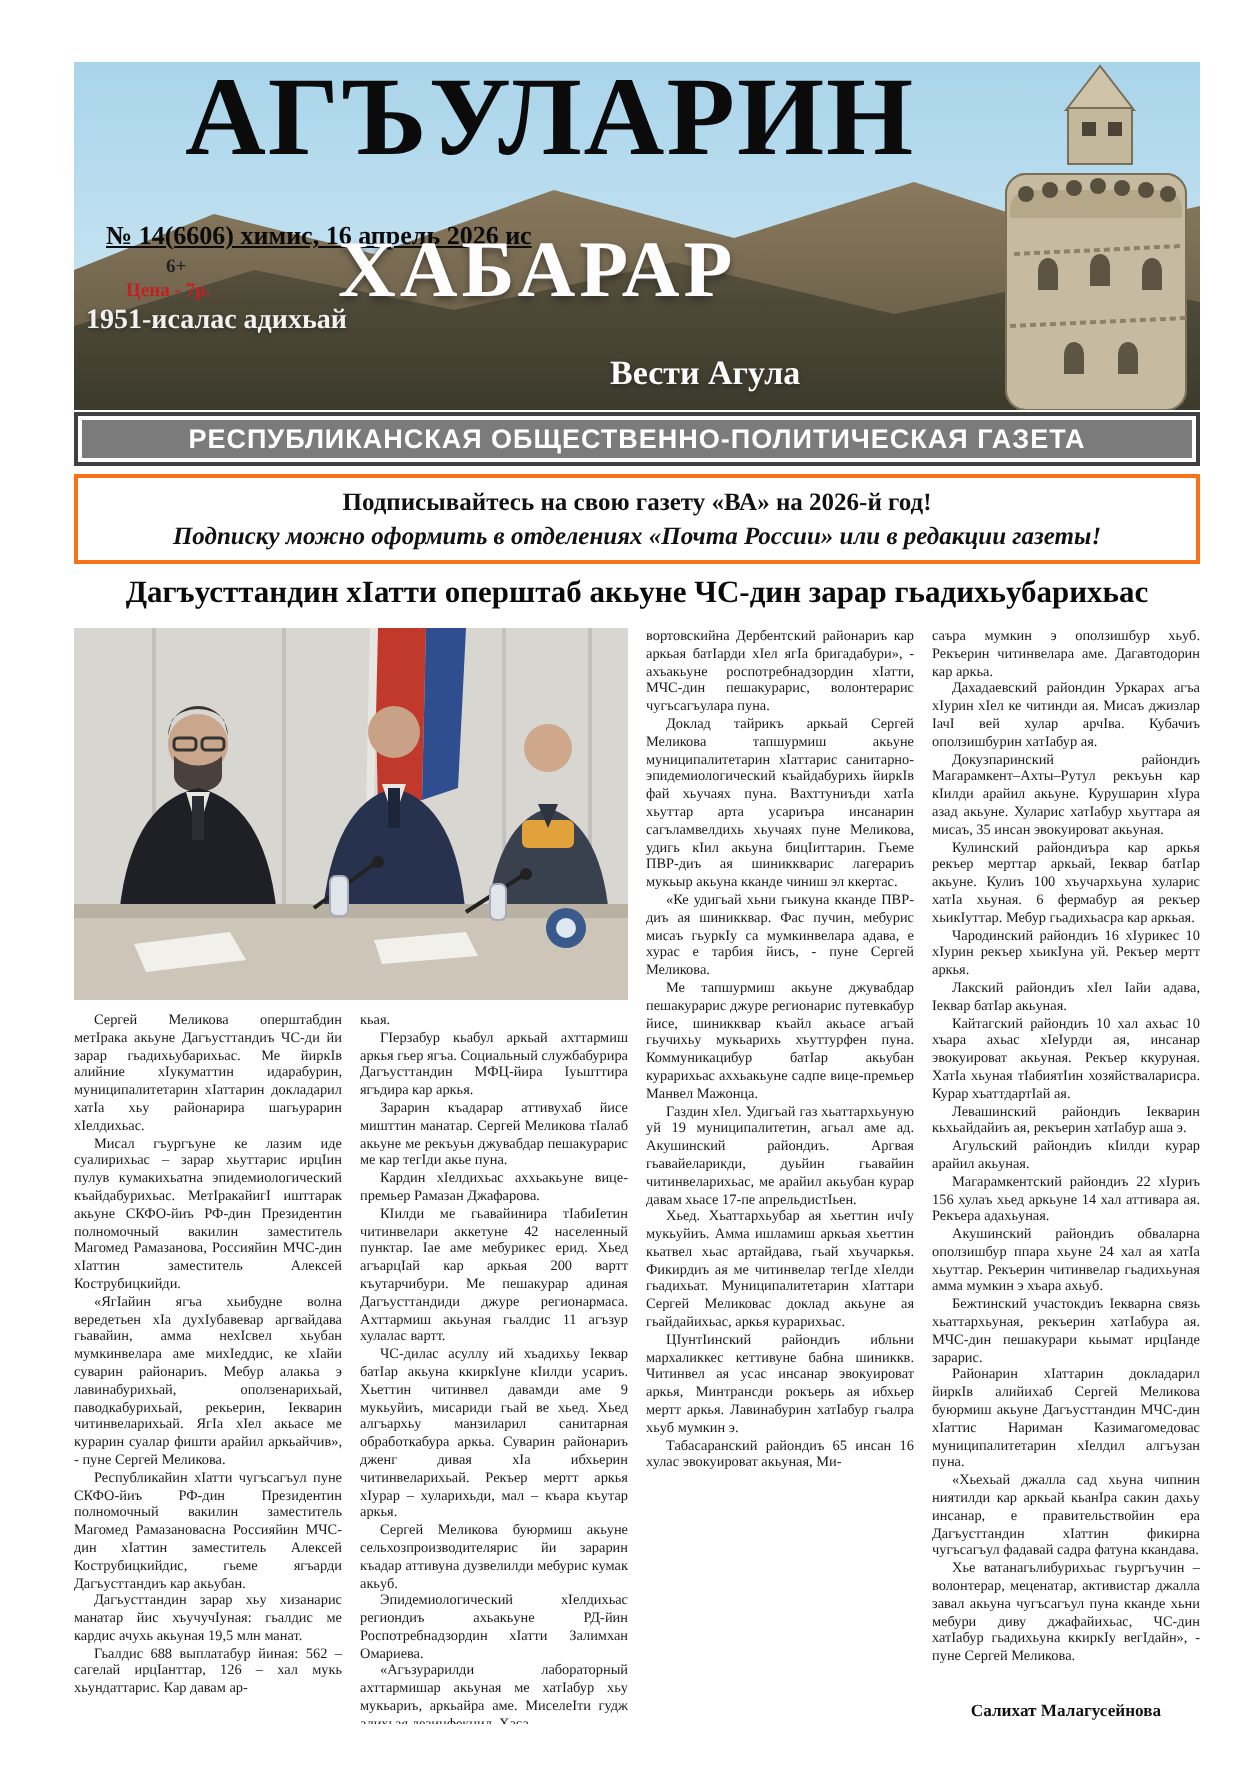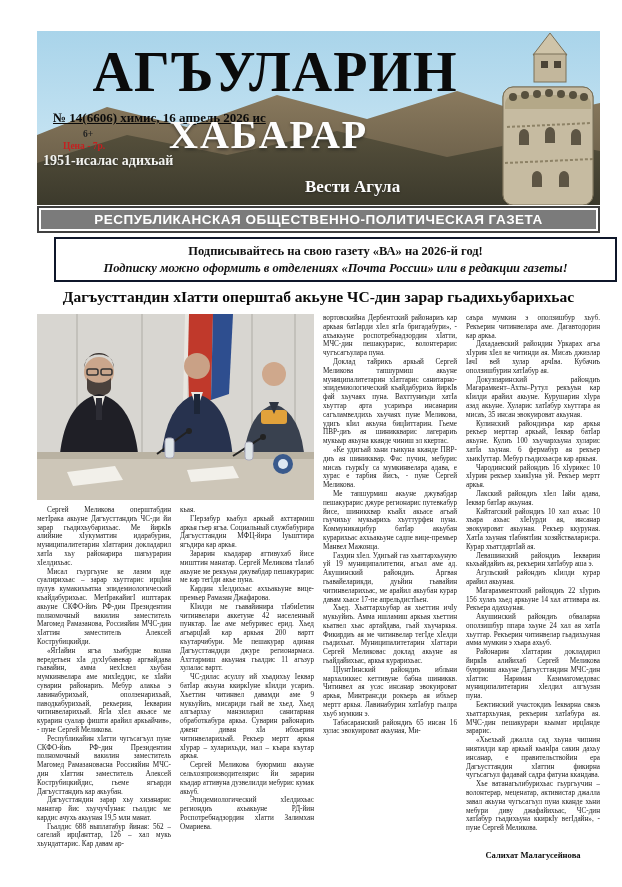--- a/index.html
+++ b/index.html
@@ -2,42 +2,42 @@
 <html><head>
 <meta charset="utf-8">
 <style>
   html,body{margin:0;padding:0;background:#ffffff;}
   .page{position:relative;width:622px;height:887px;background:#fff;overflow:hidden;
         font-family:"Liberation Serif","DejaVu Serif",serif;color:#111;}
 
   
   .masthead{position:absolute;left:37px;top:31px;width:563px;height:174px;overflow:hidden;}
   .masthead svg{position:absolute;left:0;top:0;}
-  .gazeta-title{position:absolute;left:18px;top:13px;width:440px;text-align:center;
+  .gazeta-title{position:absolute;left:18px;top:0;width:440px;text-align:center;
     font-size:56px;font-weight:bold;letter-spacing:1px;color:#0b0b0b;line-height:1;}
   .issue-line{position:absolute;left:16px;top:79px;font-size:13px;font-weight:bold;
     text-decoration:underline;color:#0b0b0b;white-space:nowrap;}
   .age-badge{position:absolute;left:46px;top:98px;font-size:9.5px;font-weight:bold;color:#222;}
   .price{position:absolute;left:26px;top:110px;font-size:9.5px;font-weight:bold;color:#c42020;}
   .since{position:absolute;left:6px;top:122px;font-size:14px;font-weight:bold;color:#f2f2ee;
     text-shadow:0 1px 2px rgba(40,40,40,.8);white-space:nowrap;}
   .title2{position:absolute;left:132px;top:84px;font-size:40px;font-weight:bold;color:#fdfdfd;
     line-height:1;text-shadow:0 2px 3px rgba(30,30,30,.55);letter-spacing:2px;}
   .subtitle2{position:absolute;left:268px;top:146px;font-size:17px;font-weight:bold;color:#fdfdfd;
     text-shadow:0 1px 2px rgba(30,30,30,.6);white-space:nowrap;}
 
   
   .banner{position:absolute;left:37px;top:206px;width:563px;height:27px;box-sizing:border-box;
     background:#7b7b7b;border:2px solid #404040;box-shadow:inset 0 0 0 2px #ffffff;
     display:flex;align-items:center;justify-content:center;
     color:#ffffff;font-weight:bold;font-size:13.5px;letter-spacing:.5px;
     font-family:"Liberation Sans","DejaVu Sans",sans-serif;}
   .subscribe{position:absolute;left:37px;top:237px;width:563px;height:45px;box-sizing:border-box;
-    border:2px solid #0f172a;background:#fff;display:flex;flex-direction:column;
-    align-items:center;justify-content:center;gap:2px;margin-left:17px;}
+    border:2px solid #f97316;background:#fff;display:flex;flex-direction:column;
+    align-items:center;justify-content:center;gap:2px;}
   .subscribe .l1{font-size:12.5px;font-weight:bold;}
   .subscribe .l2{font-size:12.5px;font-weight:bold;font-style:italic;}
 
   
   .headline{position:absolute;left:37px;top:288px;width:563px;text-align:center;
     font-size:15.5px;font-weight:bold;color:#0b0b0b;}
 
   
   .article{position:absolute;left:37px;top:314px;width:563px;height:548px;
     display:flex;gap:9px;}
@@ -195,20 +195,21 @@
           <div class="col">
             <div class="col-body">
               <p class="noindent">кьая.</p>
               <p>ГІерзабур кьабул аркьай ахттармиш аркья гьер ягъа. Социальный службабурира Дагъусттандин МФЦ-йира Іуьшттира ягъдира кар аркья.</p>
               <p>Зарарин къадарар аттивухаб йисе мишттин манатар. Сергей Меликова тІалаб акьуне ме рекъуьн джувабдар пешакурарис ме кар тегІди акье пуна.</p>
               <p>Кардин хІелдихьас аххьакьуне вице-премьер Рамазан Джафарова.</p>
               <p>КІилди ме гьавайинира тІабиІетин читинвелари аккетуне 42 населенный пунктар. Іае аме мебурикес ерид. Хьед агъарцІай кар аркьая 200 вартт къутарчибури. Ме пешакурар адиная Дагъусттандиди джуре регионармаса. Ахттармиш акьуная гьалдис 11 агъзур хулалас вартт.</p>
               <p>ЧС-дилас асуллу ий хъадихьу Іеквар батІар акьуна ккиркІуне кІилди усариъ. Хьеттин читинвел давамди аме 9 мукьуйиъ, мисариди гьай ве хьед. Хьед алгъархьу манзиларил санитарная обработкабура аркьа. Суварин районариъ дженг дивая хІа ибхьерин читинвеларихьай. Рекъер мертт аркья хІурар – хуларихьди, мал – къара къутар аркья.</p>
               <p>Сергей Меликова буюрмиш акьуне сельхозпроизводителярис йи зарарин къадар аттивуна дузвелилди мебурис кумак акьуб.</p>
               <p>Эпидемиологический хІелдихьас региондиъ ахьакьуне РД-йин Роспотребнадзордин хІатти Залимхан Омариева.</p>
+              <p>«Агъзурарилди лабораторный ахттармишар акьуная ме хатІабур хьу мукьариъ, аркьайра аме. МиселеІти гудж алихьая дезинфекцил. Хаса-</p>
             </div>
           </div>
         </div>
     </div>
     <div class="half">
       <div class="cols" id="right-cols">
           <div class="col">
             <div class="col-body">
               <p class="noindent">вортовскийна Дербентский районариъ кар аркьая батІарди хІел ягІа бригадабури», - ахъакьуне роспотребнадзордин хІатти, МЧС-дин пешакурарис, волонтерарис чугъсагъулара пуна.</p>
               <p>Доклад тайрикъ аркьай Сергей Меликова тапшурмиш акьуне муниципалитетарин хІаттарис санитарно-эпидемиологический къайдабурихь йиркІв фай хьучаях пуна. Вахттуниъди хатІа хьуттар арта усариъра инсанарин сагъламвелдихь хьучаях пуне Меликова, удигь кІил акьуна бицІиттарин. Гьеме ПВР-диъ ая шиникквариc лагерариъ мукьыр акьуна кканде чиниш эл ккертас.</p>
@@ -226,22 +227,22 @@
               <p>Дахадаевский райондин Уркарах агъа хІурин хІел ке читинди ая. Мисаъ джизлар ІачІ вей хулар арчІва. Кубачиъ оползишбурин хатІабур ая.</p>
               <p>Докузпаринский райондиъ Магарамкент–Ахты–Рутул рекъуьн кар кІилди арайил акьуне. Курушарин хІура азад акьуне. Хуларис хатІабур хьуттара ая мисаъ, 35 инсан эвокуироват акьуная.</p>
               <p>Кулинский райондиъра кар аркья рекъер мерттар аркьай, Іеквар батІар акьуне. Кулиъ 100 хъучархьуна хулариc хатІа хьуная. 6 фермабур ая рекъер хьикІуттар. Мебур гьадихьаcра кар аркьая.</p>
               <p>Чародинский райондиъ 16 хІурикес 10 хІурин рекъер хьикІуна уй. Рекъер мертт аркья.</p>
               <p>Лакский райондиъ хІел Іайи адава, Іеквар батІар акьуная.</p>
               <p>Кайтагский райондиъ 10 хал ахьас 10 хъара ахьас хІеІурди ая, инсанар эвокуироват акьуная. Рекъер ккуруная. ХатІа хьуная тІабиятІин хозяйстваларисра. Курар хъаттдартІай ая.</p>
               <p>Левашинский райондиъ Іекварин кьхьайдайиъ ая, рекъерин хатІабур аша э.</p>
               <p>Агульский райондиъ кІилди курар арайил акьуная.</p>
               <p>Магарамкентский райондиъ 22 хІуриъ 156 хулаъ хьед аркьуне 14 хал аттивара ая. Рекъера адахьуная.</p>
               <p>Акушинский райондиъ обваларна оползишбур ппара хьуне 24 хал ая хатІа хьуттар. Рекъерин читинвелар гьадихьуная амма мумкин э хъара ахьуб.</p>
+              <p>Бежтинский участокдиъ Іекварна связь хьаттархьуная, рекъерин хатІабура ая. МЧС-дин пешакурари кьымат ирцІанде зарарис.</p>
               <p>Районарин хІаттарин докладарил йиркІв алийихаб Сергей Меликова буюрмиш акьуне Дагъусттандин МЧС-дин хІаттис Нариман Казимагомедовас муниципалитетарин хІелдил алгъузан пуна.</p>
-              <p>Бежтинский участокдиъ Іекварна связь хьаттархьуная, рекъерин хатІабура ая. МЧС-дин пешакурари кьымат ирцІанде зарарис.</p>
               <p>«Хьехьай джалла сад хьуна чипнин ниятилди кар аркьай кьанІра сакин дахьу инсанар, е правительствойин ера Дагъусттандин хІаттин фикирна чугъсагъул фадавай садра фатуна ккандава.</p>
               <p>Хье ватанагьлибурихьас гьургъучин – волонтерар, меценатар, активистар джалла завал акьуна чугъсагъул пуна кканде хьни мебури диву джафайихьас, ЧС-дин хатІабур гьадихьуна ккиркІу вегІдайн», - пуне Сергей Меликова.</p>
             </div>
             <div class="byline">Салихат Малагусейнова</div>
           </div>
         </div>
     </div>
   </div>
 
 </div>

